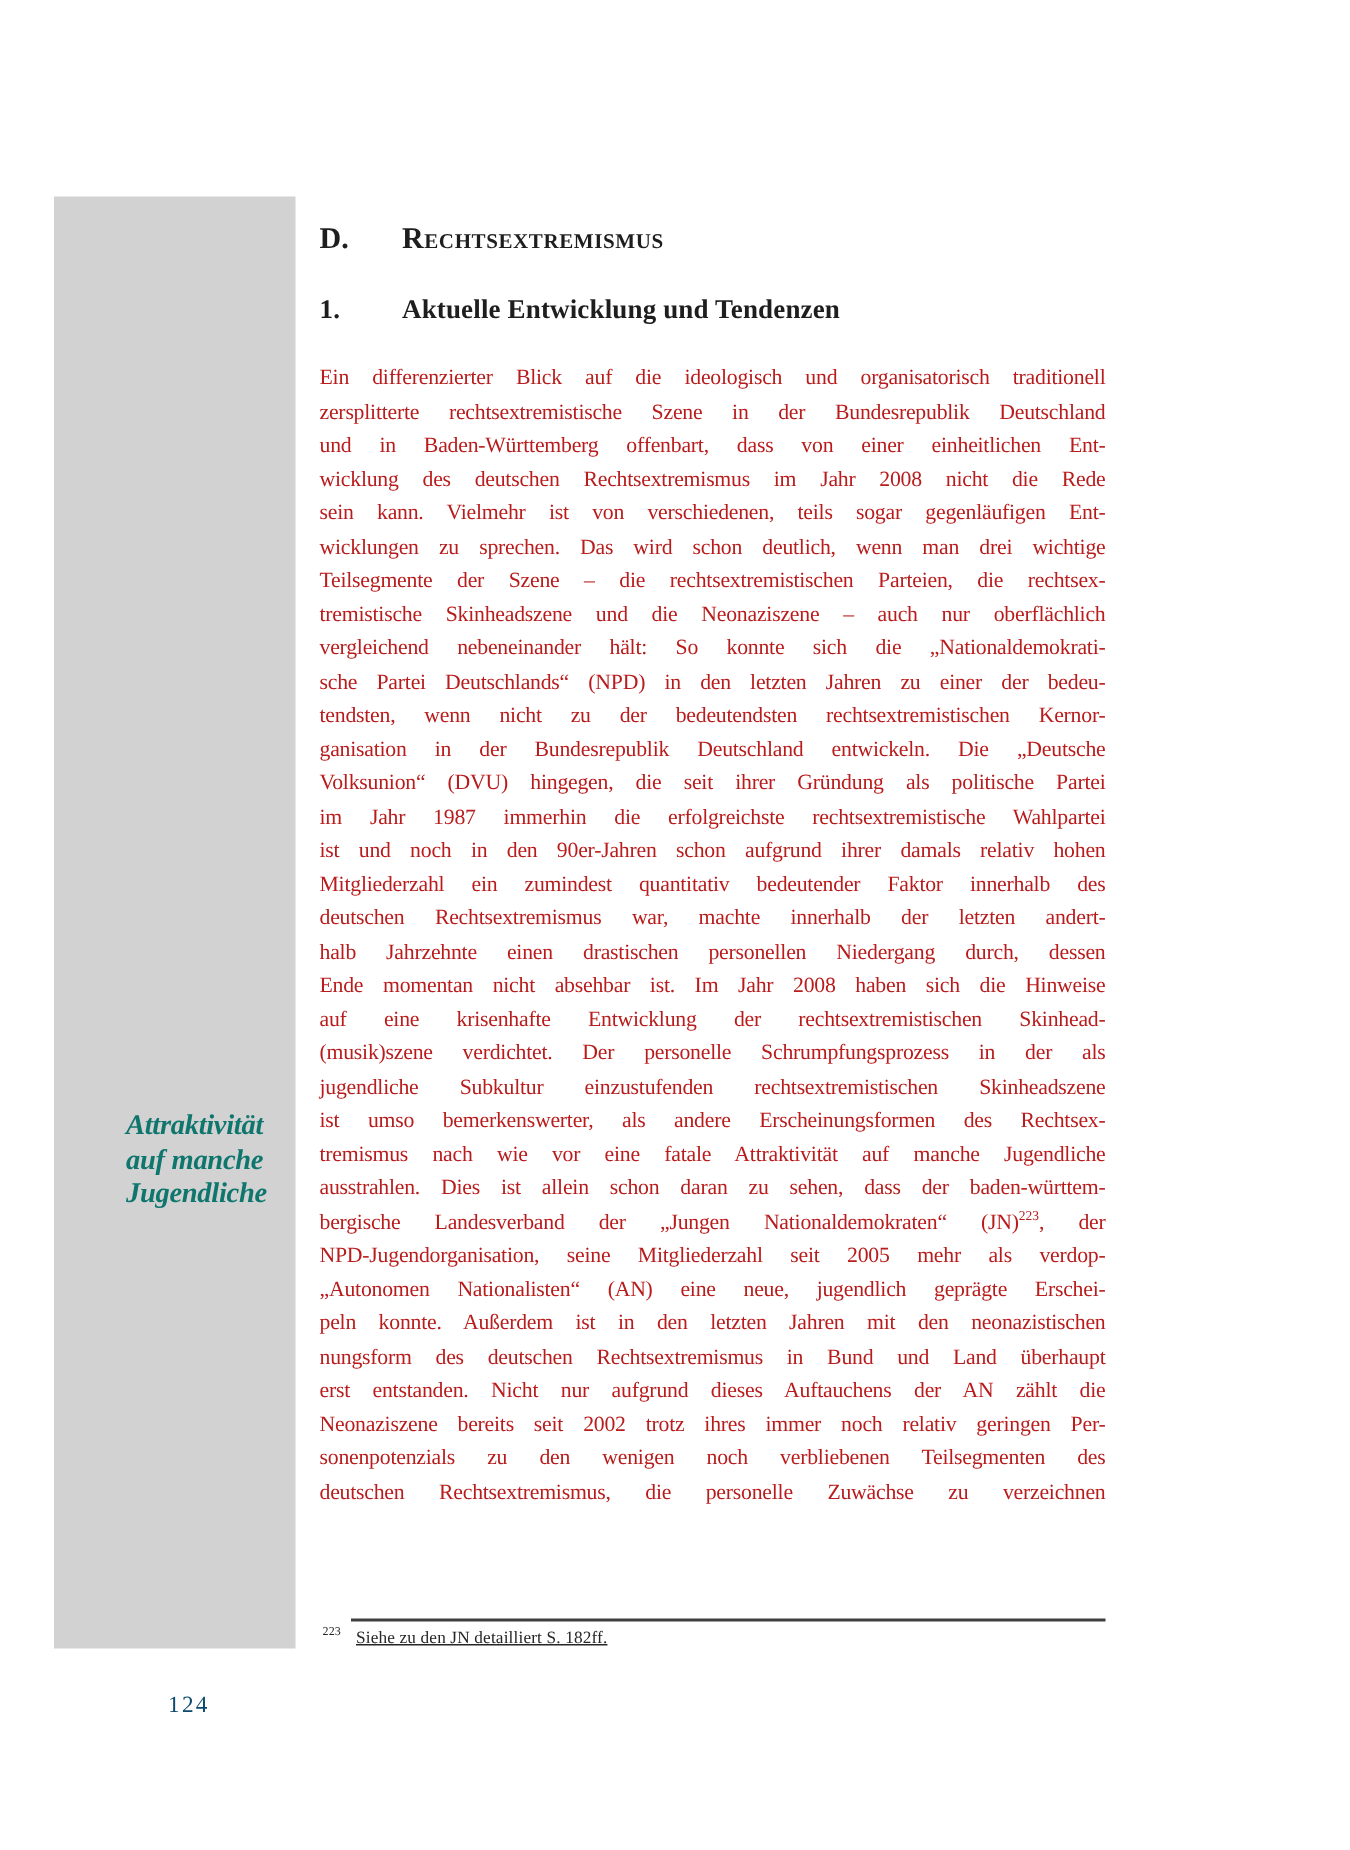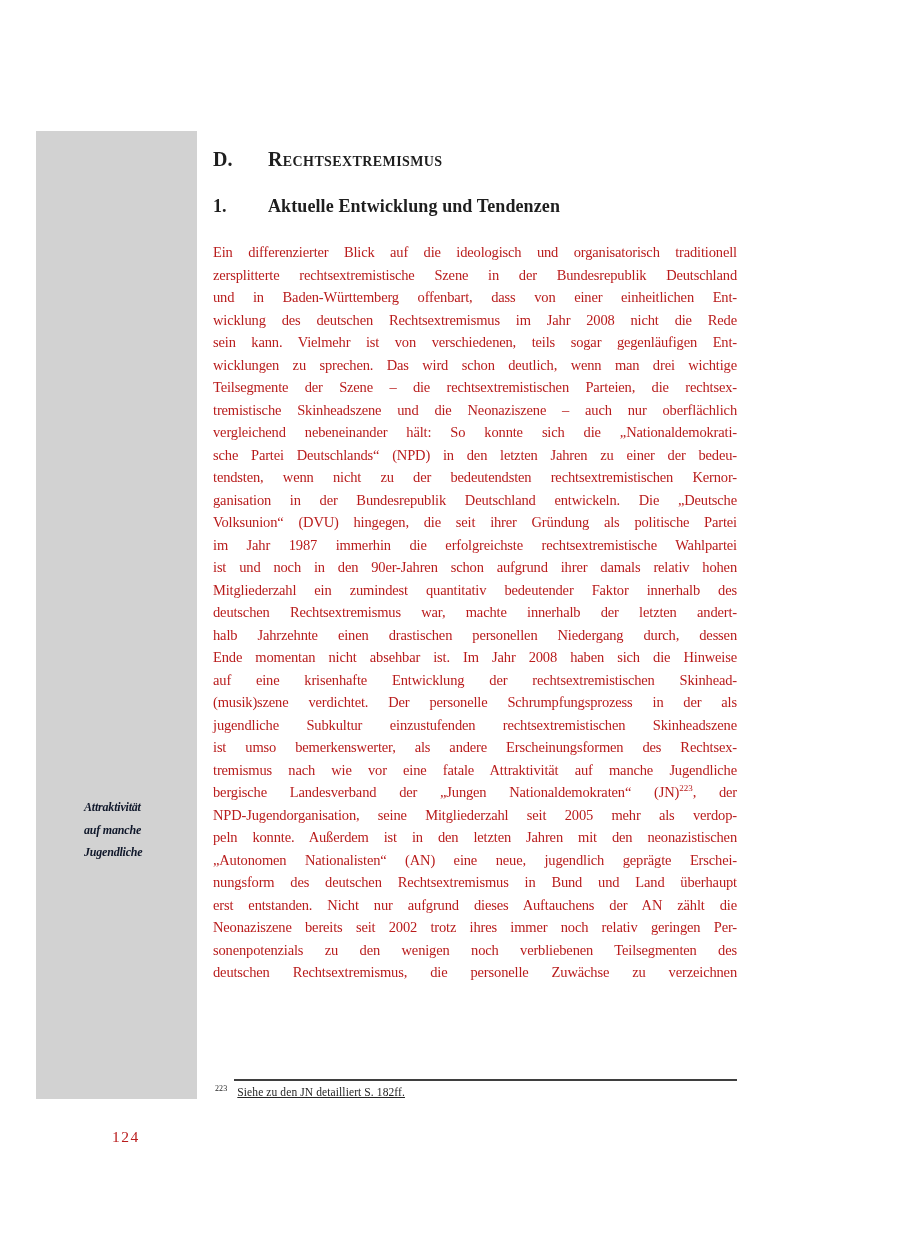--- a/index.html
+++ b/index.html
@@ -5,23 +5,23 @@
   html,body{margin:0;padding:0;background:#ffffff;}
   .page{
     position:relative;width:900px;height:1233px;background:#ffffff;
     font-family:"Liberation Serif", serif;color:#1e1e1e;overflow:hidden;
   }
   .sidebar{
     position:absolute;left:36px;top:131px;width:161px;height:968px;
     background:#d2d2d2;
   }
   .margin-note{
-    position:absolute;left:84px;top:796px;width:120px;
-    font-weight:700;font-style:italic;font-size:12px;line-height:22.5px;
-    color:#0f172a;letter-spacing:-0.2px;
+    position:absolute;left:84px;top:740px;width:120px;
+    font-weight:700;font-style:italic;font-size:19px;line-height:22.5px;
+    color:#0f766e;letter-spacing:-0.2px;
   }
   .heading-row{position:absolute;left:213px;display:flex;align-items:baseline;}
   .heading-d{top:148px;font-size:20px;font-weight:600;}
   .heading-d .hd-title{font-variant:small-caps;letter-spacing:0.4px;}
   .heading-1{top:196px;font-size:18px;font-weight:700;letter-spacing:0.1px;}
   .h-label{width:55px;flex:0 0 55px;}
   .body-text{
     position:absolute;left:213px;top:241px;width:524px;
     font-size:14.5px;line-height:22.5px;letter-spacing:-0.15px;
     color:#b91c1c;
@@ -35,21 +35,21 @@
     background:#3f3f3f;
   }
   .footnote{
     position:absolute;left:215px;top:1086px;width:522px;
     font-size:11.5px;color:#262626;letter-spacing:0.1px;
   }
   .footnote .fn-marker{font-size:8px;vertical-align:super;line-height:0;}
   .footnote .fn-text{margin-left:10px;text-decoration:underline;}
   .page-number{
     position:absolute;left:112px;top:1128px;
-    font-size:15.5px;letter-spacing:1.5px;color:#b91c1c;
+    font-size:15.5px;letter-spacing:1.5px;color:#0c4a6e;
   }
 </style>
 </head>
 <body>
 
 <div class="page">
 
   <div class="sidebar"></div>
 
   <div class="margin-note">
@@ -86,24 +86,25 @@
       <div class="body-line"><span>ist und noch in den 90er-Jahren schon aufgrund ihrer damals relativ hohen</span></div>
       <div class="body-line"><span>Mitgliederzahl ein zumindest quantitativ bedeutender Faktor innerhalb des</span></div>
       <div class="body-line"><span>deutschen Rechtsextremismus war, machte innerhalb der letzten andert-</span></div>
       <div class="body-line"><span>halb Jahrzehnte einen drastischen personellen Niedergang durch, dessen</span></div>
       <div class="body-line"><span>Ende momentan nicht absehbar ist. Im Jahr 2008 haben sich die Hinweise</span></div>
       <div class="body-line"><span>auf eine krisenhafte Entwicklung der rechtsextremistischen Skinhead-</span></div>
       <div class="body-line"><span>(musik)szene verdichtet. Der personelle Schrumpfungsprozess in der als</span></div>
       <div class="body-line"><span>jugendliche Subkultur einzustufenden rechtsextremistischen Skinheadszene</span></div>
       <div class="body-line"><span>ist umso bemerkenswerter, als andere Erscheinungsformen des Rechtsex-</span></div>
       <div class="body-line"><span>tremismus nach wie vor eine fatale Attraktivität auf manche Jugendliche</span></div>
+      <div class="body-line"><span>ausstrahlen. Dies ist allein schon daran zu sehen, dass der baden-württem-</span></div>
       <div class="body-line"><span>bergische Landesverband der </span><span class="b">„Jungen Nationaldemokraten“ (JN)</span><sup>223</sup><span>, der</span></div>
       <div class="body-line"><span>NPD-Jugendorganisation, seine Mitgliederzahl seit 2005 mehr als verdop-</span></div>
+      <div class="body-line"><span>„Autonomen Nationalisten“ (AN) eine neue, jugendlich geprägte Erschei-</span></div>
       <div class="body-line"><span>peln konnte. Außerdem ist in den letzten Jahren mit den neonazistischen</span></div>
-      <div class="body-line"><span>„Autonomen Nationalisten“ (AN) eine neue, jugendlich geprägte Erschei-</span></div>
       <div class="body-line"><span>nungsform des deutschen Rechtsextremismus in Bund und Land überhaupt</span></div>
       <div class="body-line"><span>erst entstanden. Nicht nur aufgrund dieses Auftauchens der AN zählt die</span></div>
       <div class="body-line"><span>Neonaziszene bereits seit 2002 trotz ihres immer noch relativ geringen Per-</span></div>
       <div class="body-line"><span>sonenpotenzials zu den wenigen noch verbliebenen Teilsegmenten des</span></div>
       <div class="body-line"><span>deutschen Rechtsextremismus, die personelle Zuwächse zu verzeichnen</span></div>
     </div>
 
   <div class="footnote-rule"></div>
 
   <div class="footnote">

